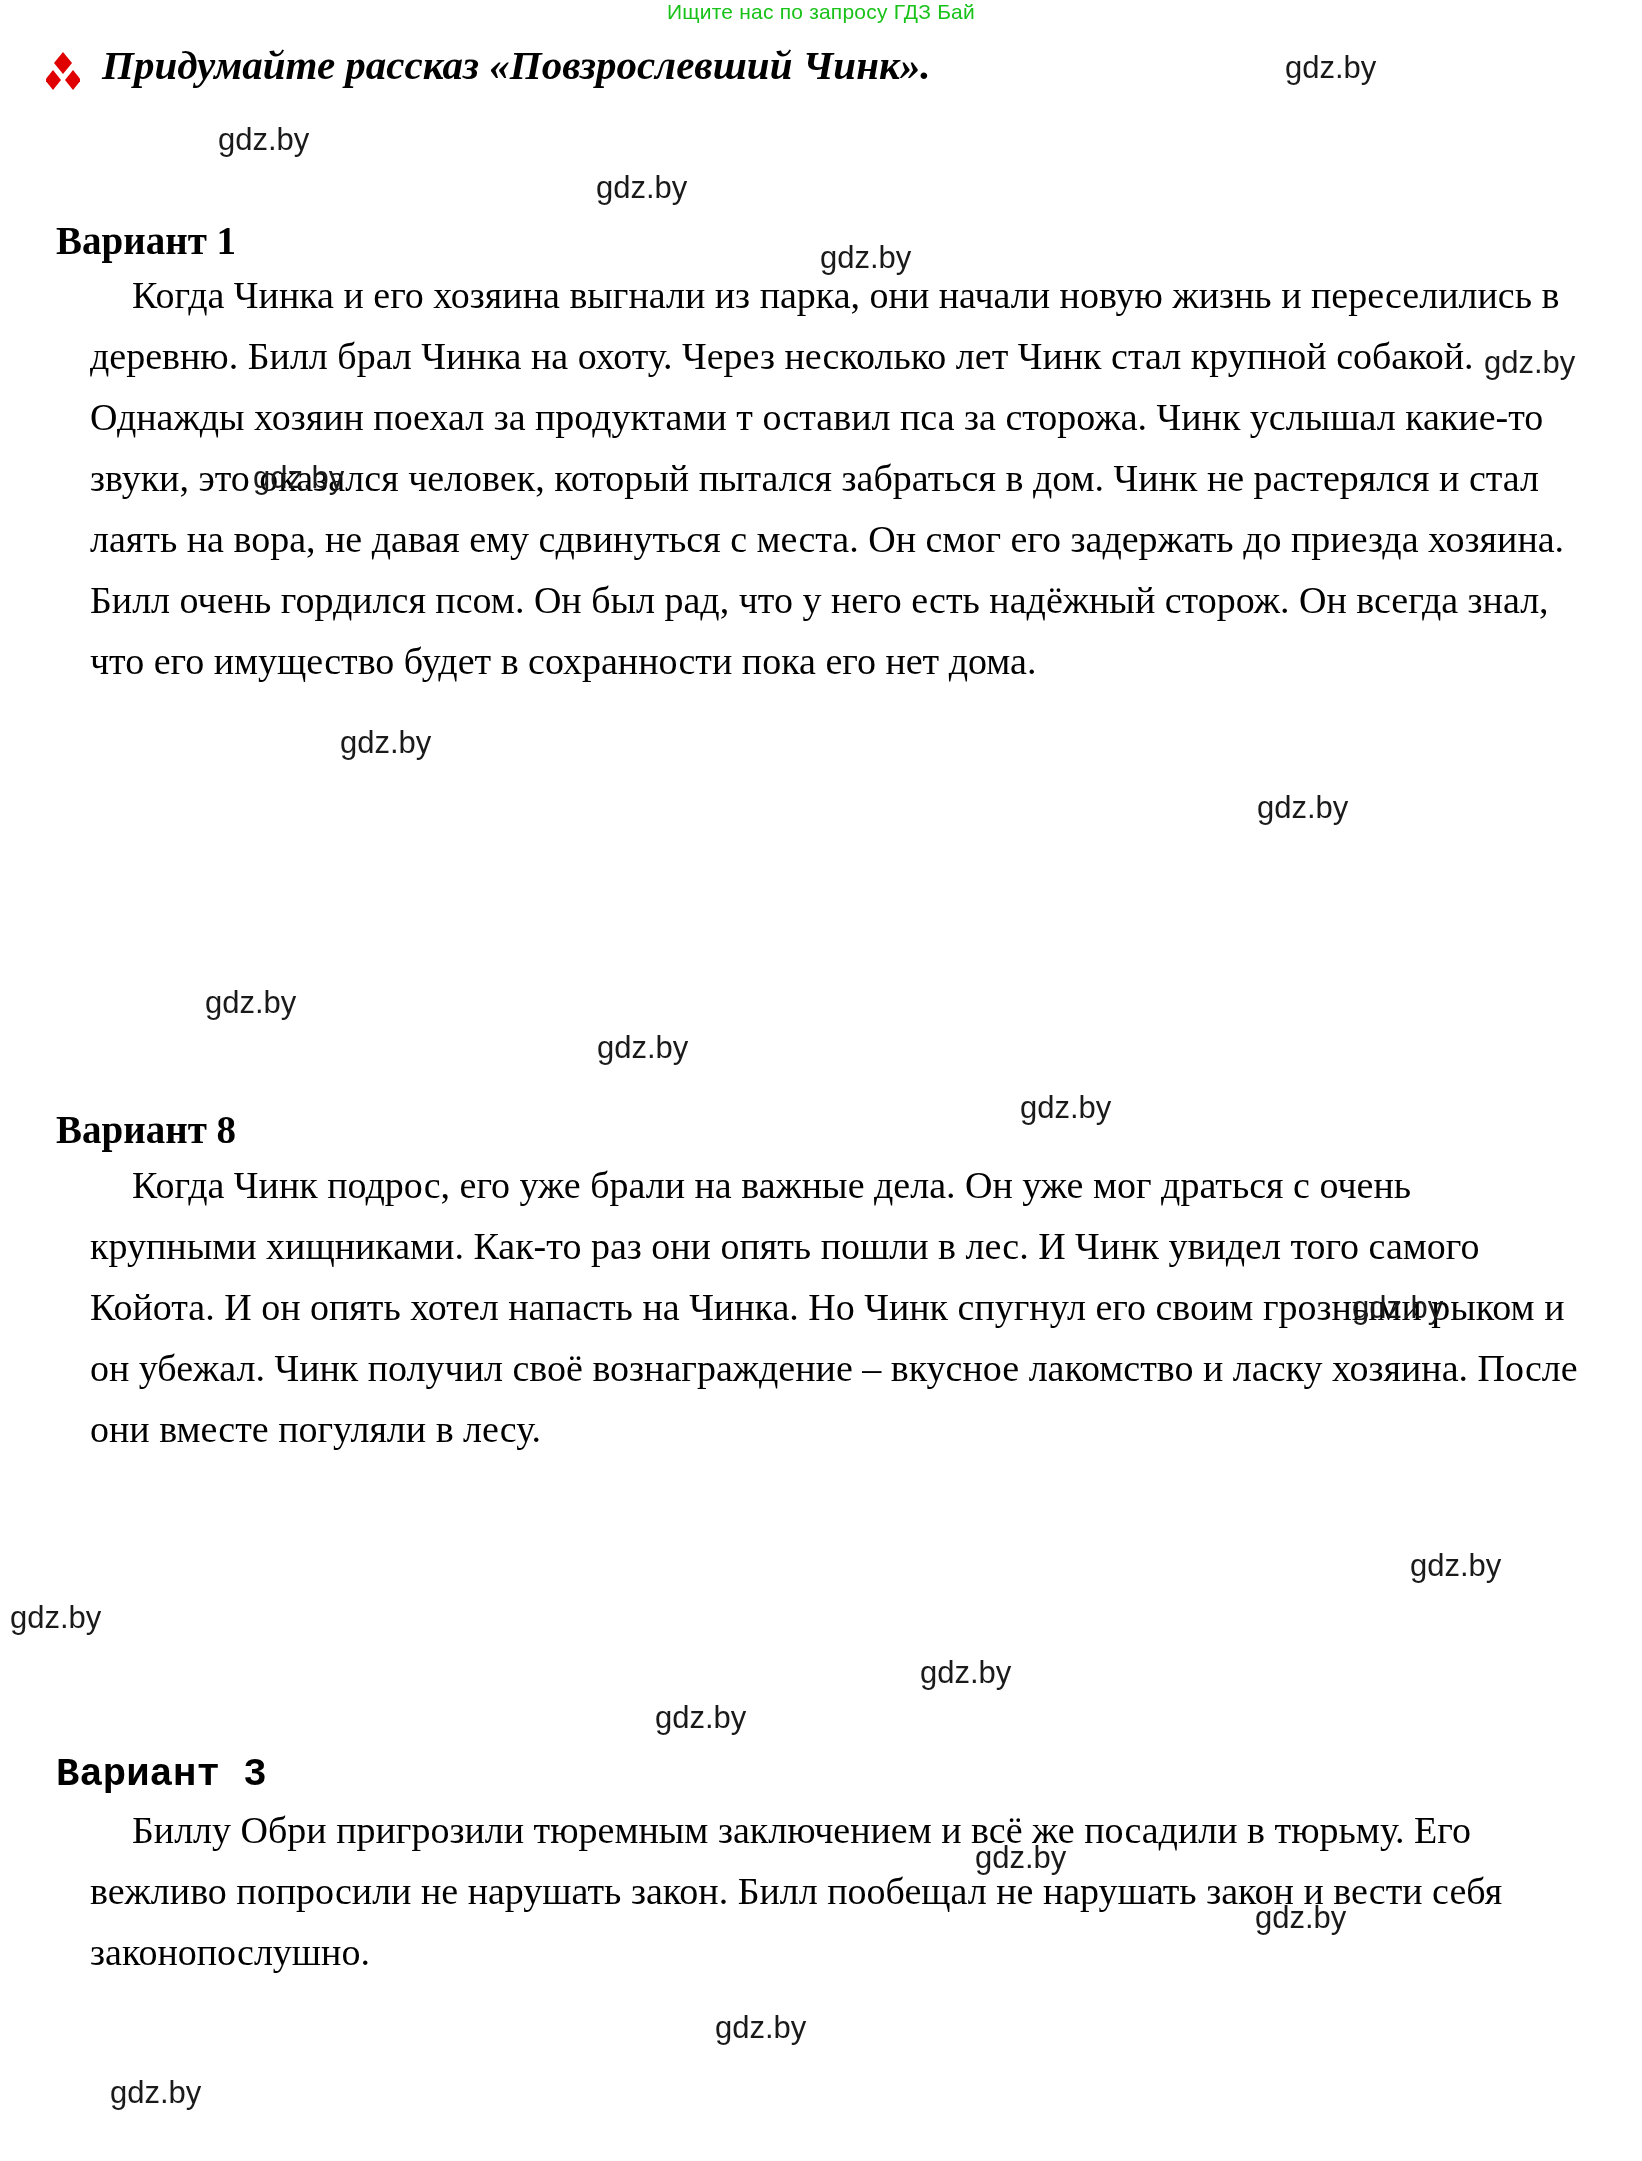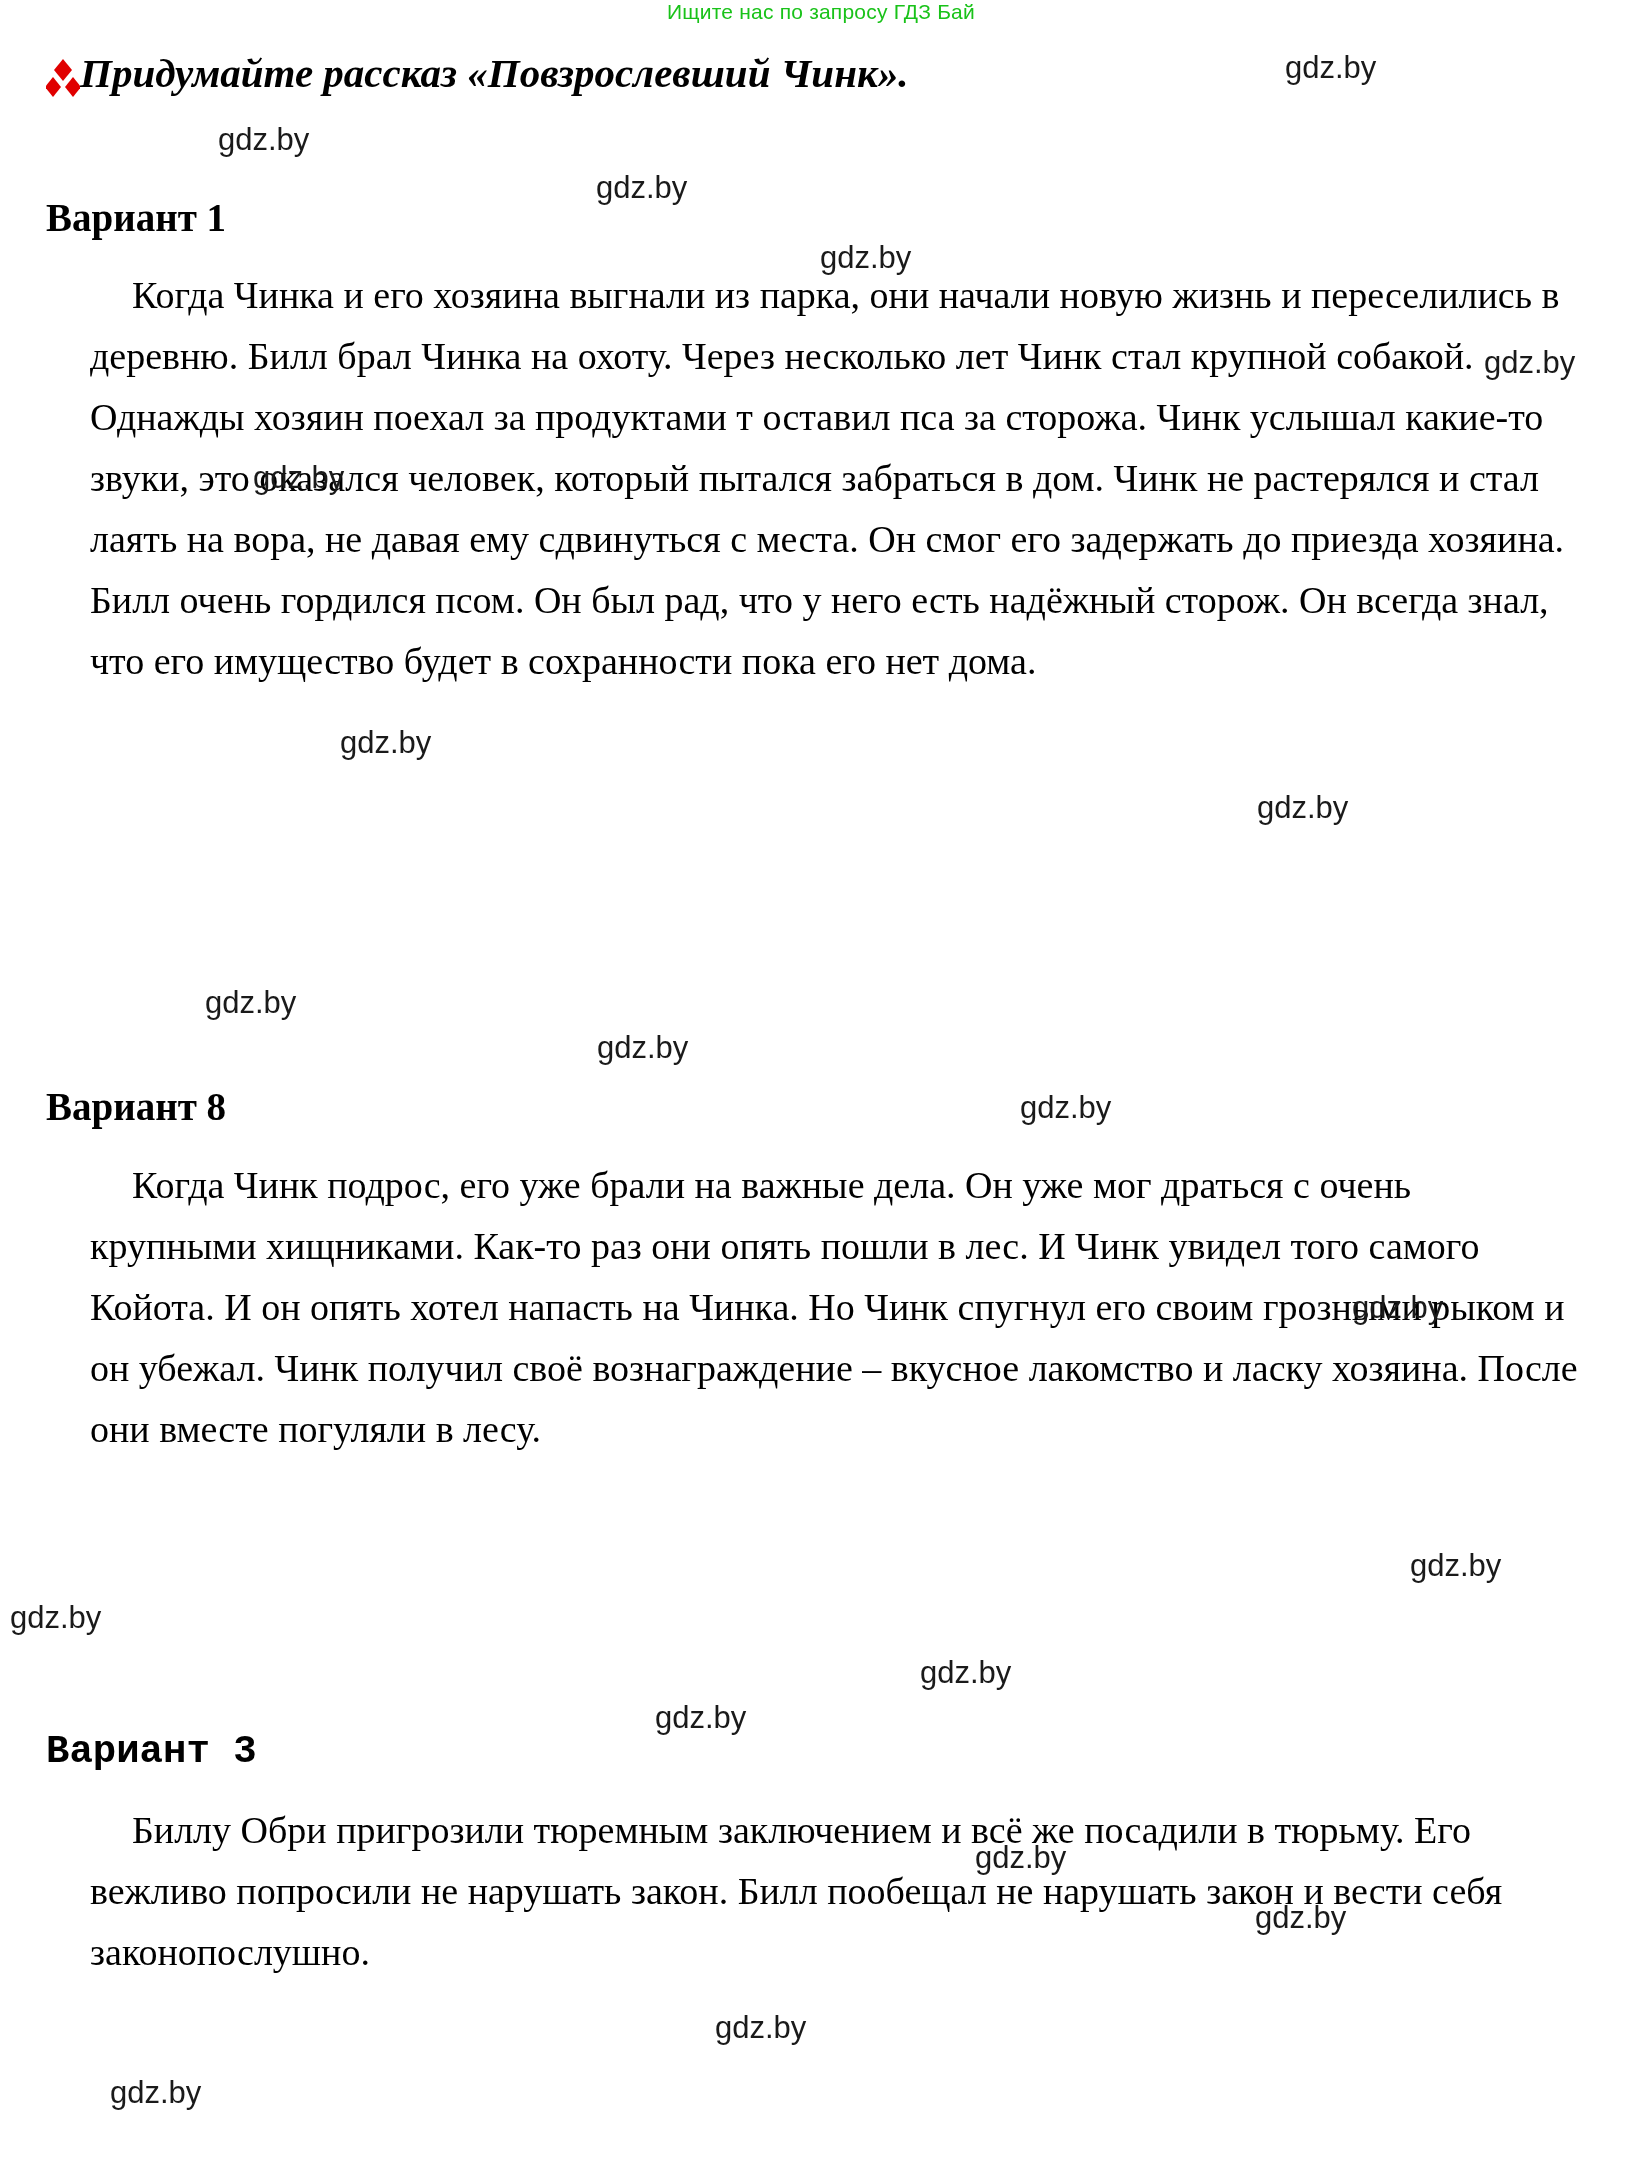--- a/index.html
+++ b/index.html
@@ -33,25 +33,26 @@
   .page {
     position: absolute;
     top: 0;
     left: 0;
     width: 1642px;
     height: 2161px;
   }
 
   .title-row {
     position: absolute;
-    top: 50px;
+    top: 42px;
     left: 46px;
     width: 1340px;
     display: flex;
-    align-items: center;
+    align-items: flex-end;
+    gap: 22px;
   }
   .bullet-diamond {
     width: 34px;
     height: 44px;
     flex: 0 0 34px;
     position: relative;
     top: 6px;
   }
   .bullet-diamond svg { display: block; }
 
@@ -60,26 +61,27 @@
     font-weight: bold;
     font-style: italic;
     font-size: 41px;
     line-height: 46px;
     color: #000;
     white-space: nowrap;
   }
 
   .variant-heading {
     position: absolute;
-    left: 46px;
+    left: 56px;
     font-family: "Liberation Serif", "DejaVu Serif", serif;
     font-weight: bold;
     font-size: 39px;
     line-height: 44px;
     color: #000;
+    margin-top: 23px;
   }
 
   .body-block {
     position: absolute;
     left: 46px;
     width: 1488px;
     font-family: "Liberation Serif", "DejaVu Serif", serif;
     font-size: 38px;
     line-height: 61px;
     color: #000;

